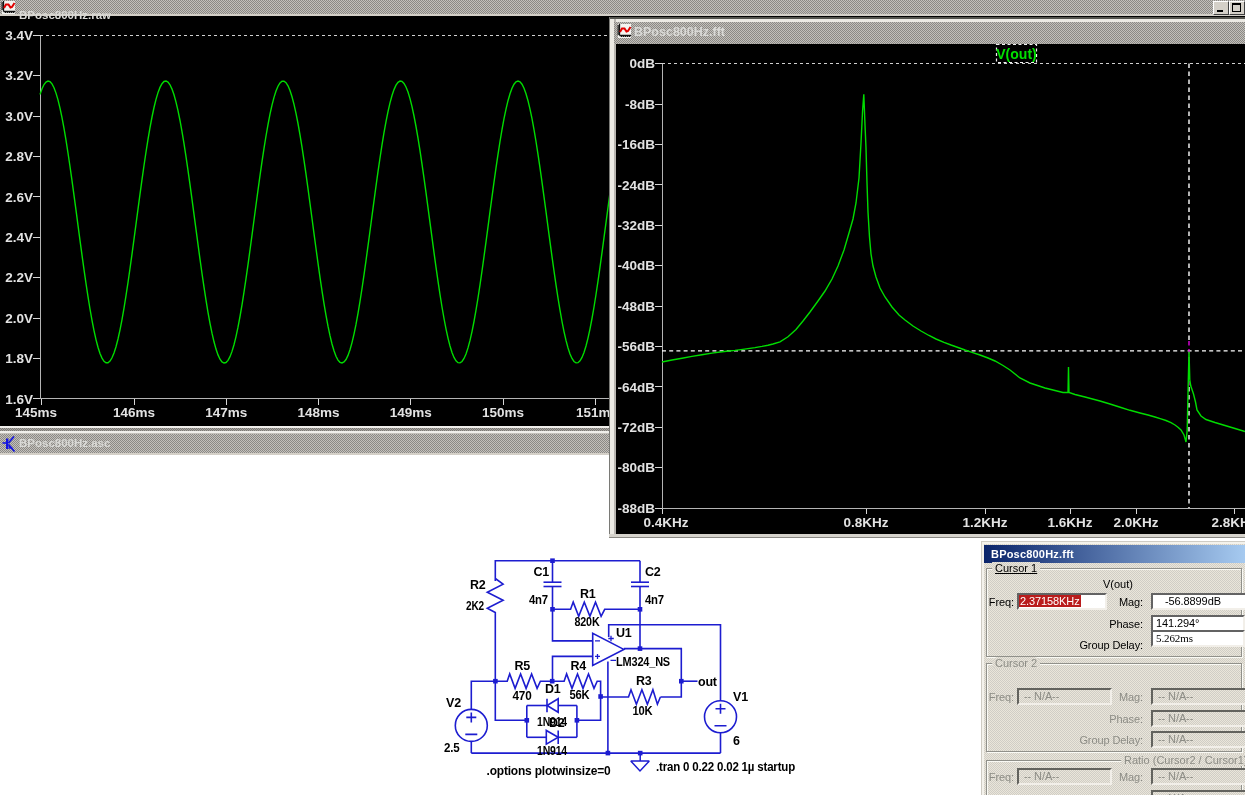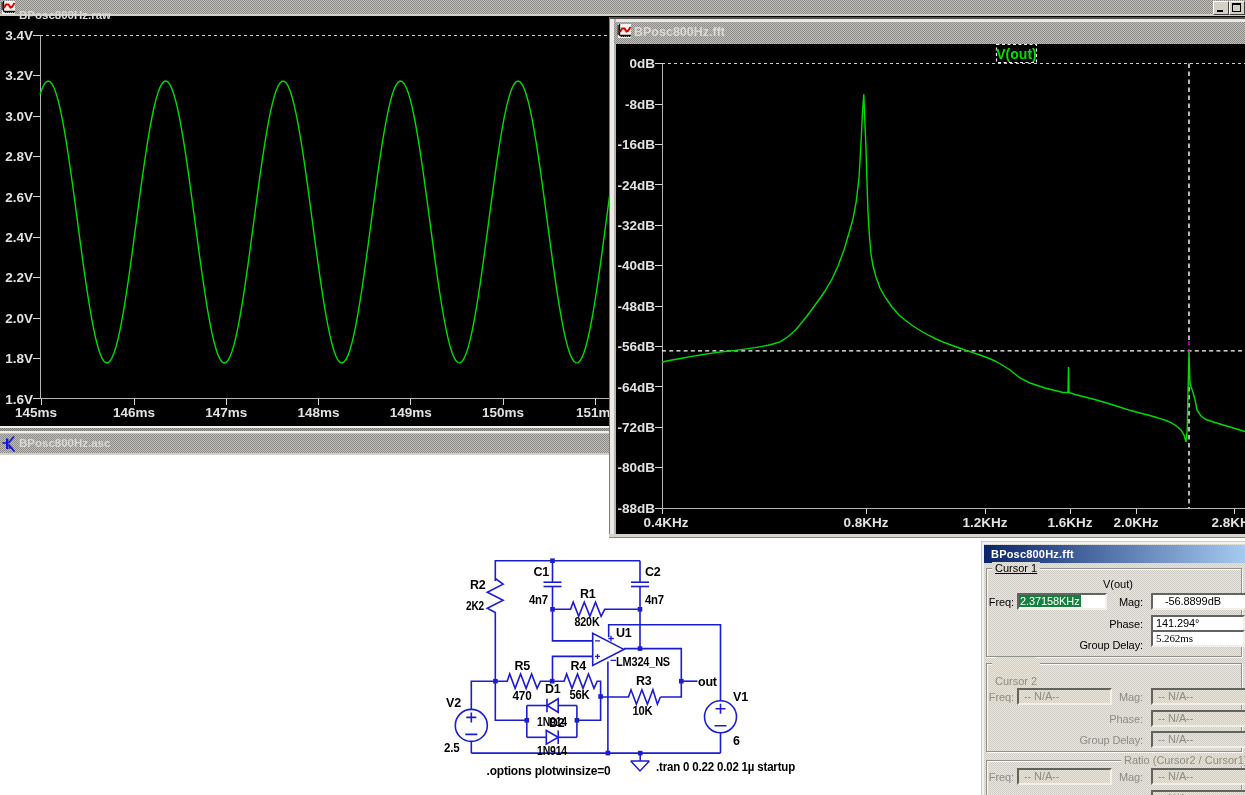--- a/index.html
+++ b/index.html
@@ -288,30 +288,30 @@
   <div class="abs" style="left:0;top:0;width:1px;height:254px;background:#cfccc4;"></div>
   <div class="abs" style="left:1px;top:1px;width:2px;height:253px;background:#f4f2ec;"></div>
   <div class="abs" style="left:3px;top:3.5px;width:261px;height:18px;background:linear-gradient(to right,#0a246a,#a6caf0);">
     <div style="font-size:11px;font-weight:bold;color:#fff;padding:3px 0 0 7px;letter-spacing:0.2px;">BPosc800Hz.fft</div>
   </div>
 
   <div class="grp" style="left:4.5px;top:27px;width:254px;height:87px;"></div>
   <div class="abs dithlite" style="left:11px;top:21px;font-size:11px;color:#000;padding:0 3px;text-decoration:underline;">Cursor 1</div>
   <div class="abs" style="left:122px;top:37px;font-size:11px;color:#000;">V(out)</div>
   <div class="lb" style="left:3px;top:55px;width:30px;">Freq:</div>
-  <div class="tb" style="left:36px;top:52px;width:86px;height:13px;padding:0;"><span style="background:#15803d;color:#fff;padding:0 1px;">2.37158KHz</span></div>
+  <div class="tb" style="left:36px;top:52px;width:86px;height:13px;padding:0;"><span style="background:#b91c1c;color:#fff;padding:0 1px;">2.37158KHz</span></div>
   <div class="lb" style="left:129px;top:55px;width:33px;">Mag:</div>
   <div class="tb" style="left:170px;top:52px;width:86.5px;height:13px;padding:0 0 0 12px;">-56.8899dB</div>
   <div class="lb" style="left:119px;top:76.5px;width:43px;">Phase:</div>
   <div class="tb" style="left:170px;top:73.5px;width:86.5px;height:13px;padding:0 0 0 3px;">141.294°</div>
   <div class="lb" style="left:87px;top:97.5px;width:75px;">Group Delay:</div>
   <div class="tb" style="left:170px;top:89px;width:86.5px;height:13px;padding:0 0 0 3px;font-family:Liberation Serif, serif;">5.262ms</div>
 
   <div class="grp" style="left:4.5px;top:122px;width:254px;height:87px;"></div>
-  <div class="abs dithlite" style="left:11px;top:116px;font-size:11px;color:#8c8c85;padding:18px 3px;border-radius:6px;">Cursor 2</div>
+  <div class="abs dithlite" style="left:11px;top:116px;font-size:11px;color:#8c8c85;padding:0 3px;border-radius:6px;">Cursor 2</div>
   <div class="lbg" style="left:3px;top:150px;width:30px;">Freq:</div>
   <div class="tbg" style="left:36px;top:147px;width:86px;height:13px;padding:0 0 0 5px;">-- N/A--</div>
   <div class="lbg" style="left:129px;top:150px;width:33px;">Mag:</div>
   <div class="tbg" style="left:170px;top:147px;width:86.5px;height:13px;padding:0 0 0 5px;">-- N/A--</div>
   <div class="lbg" style="left:119px;top:171.5px;width:43px;">Phase:</div>
   <div class="tbg" style="left:170px;top:168.5px;width:86.5px;height:13px;padding:0 0 0 5px;">-- N/A--</div>
   <div class="lbg" style="left:87px;top:193px;width:75px;">Group Delay:</div>
   <div class="tbg" style="left:170px;top:190px;width:86.5px;height:13px;padding:0 0 0 5px;">-- N/A--</div>
 
   <div class="grp" style="left:4.5px;top:219px;width:254px;height:60px;"></div>

